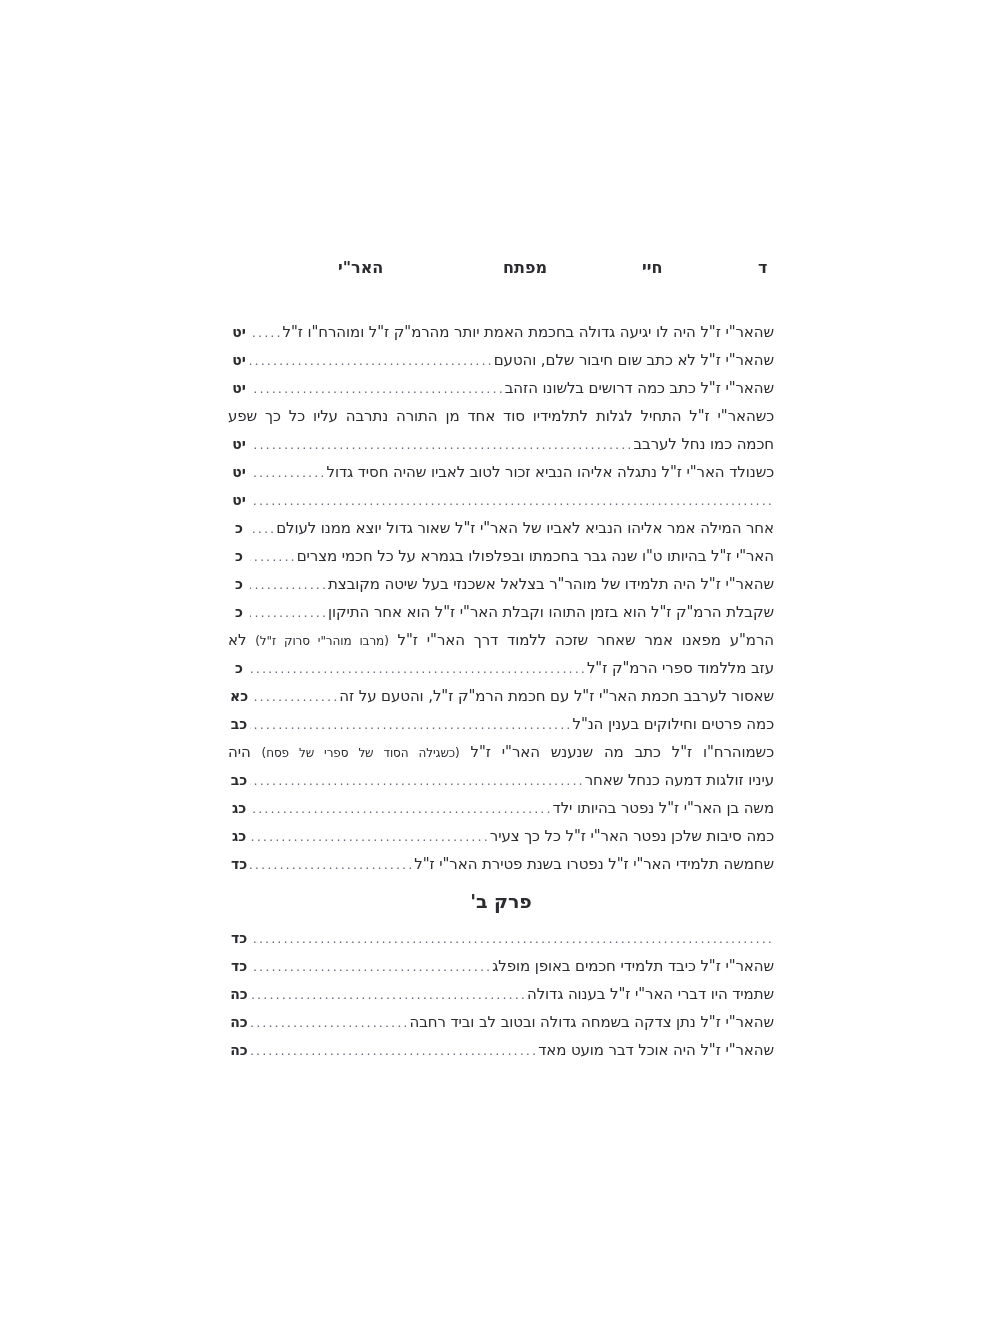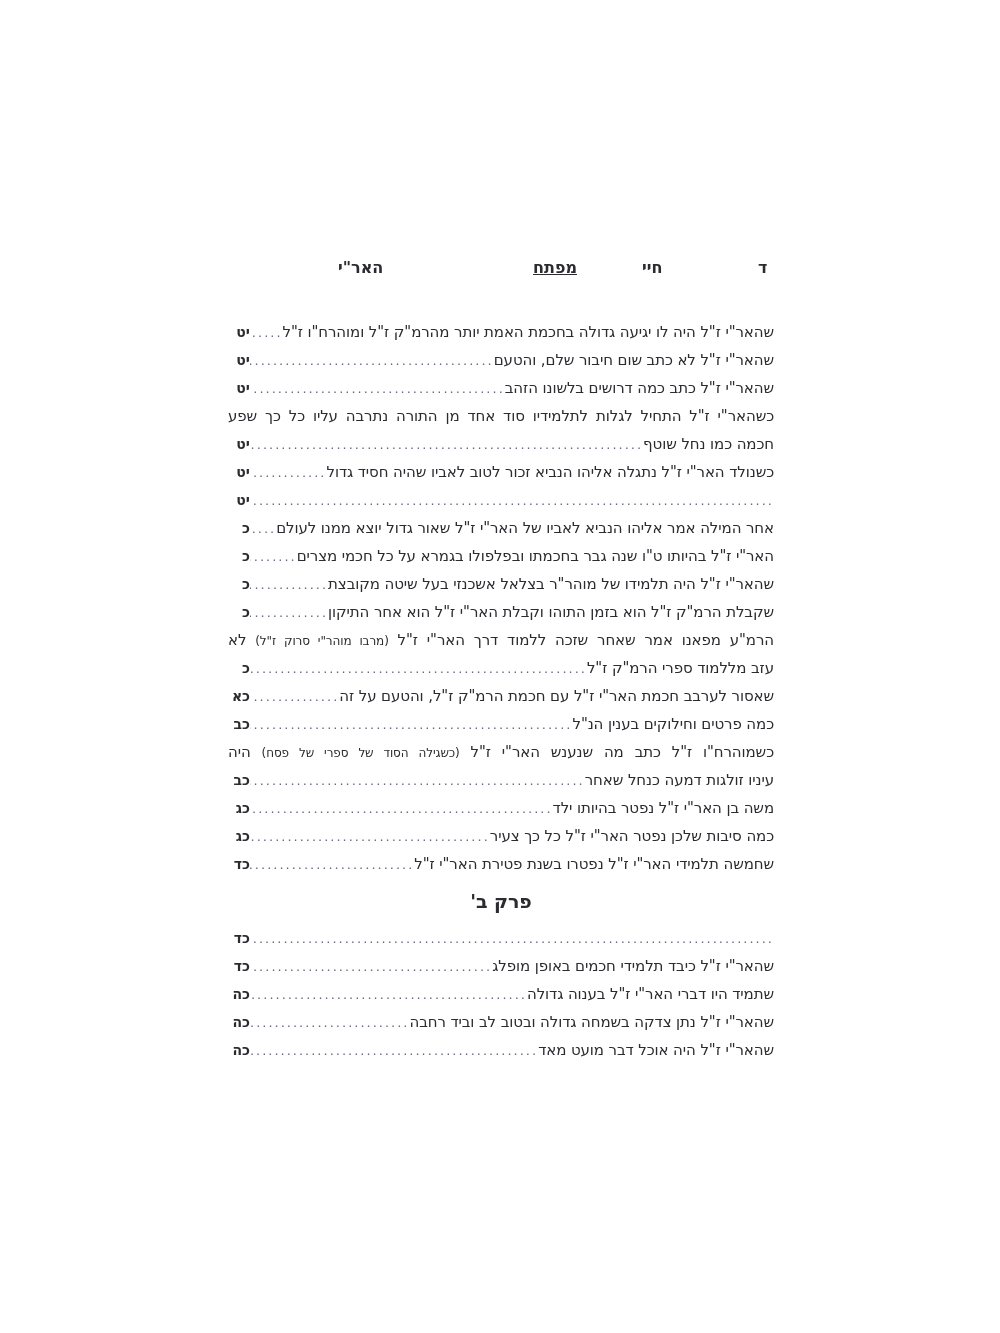--- a/index.html
+++ b/index.html
@@ -27,21 +27,21 @@
     left: 0;
     width: 1000px;
     height: 24px;
     font-size: 16px;
     font-weight: 700;
     direction: rtl;
   }
   .running-header span { position: absolute; top: 0; white-space: nowrap; }
   .hdr-folio   { left: 758px; }
   .hdr-chayei  { left: 642px; }
-  .hdr-maftech { left: 533px; text-decoration: underline; }
+  .hdr-maftech { left: 503px; }
   .hdr-ari     { left: 338px; }
 
   
   .toc {
     position: absolute;
     top: 318px;
     left: 228px;
     width: 546px;
     direction: rtl;
     font-size: 15px;
@@ -66,21 +66,21 @@
     color: var(--leader, #6e6680);
     font-size: 13px;
     letter-spacing: 2px;
   }
   .dot-leader::after {
     content: "..........................................................................................................................................";
   }
   .entry-page {
     flex: 0 0 auto;
     min-width: 22px;
-    text-align: right;
+    text-align: center;
     font-size: 14px;
     font-weight: 700;
   }
   .toc-row.wrap-line {
     display: block;
     text-align: justify;
     text-align-last: justify;
   }
   .toc-row.chapter-heading {
     display: block;
@@ -117,21 +117,21 @@
     </div>
       <div class="toc-row">
       <span class="entry-text"><span>שהאר"י ז"ל כתב כמה דרושים בלשונו הזהב</span></span>
       <span class="dot-leader"></span>
       <span class="entry-page">יט</span>
     </div>
       <div class="toc-row wrap-line">
       <span class="entry-text"><span>כשהאר"י ז"ל התחיל לגלות לתלמידיו סוד אחד מן התורה נתרבה עליו כל כך שפע</span></span>
     </div>
       <div class="toc-row">
-      <span class="entry-text"><span>חכמה כמו נחל שוטף</span></span>
+      <span class="entry-text"><span>חכמה כמו נחל לערבב</span></span>
       <span class="dot-leader"></span>
       <span class="entry-page">יט</span>
     </div>
       <div class="toc-row">
       <span class="entry-text"><span>כשנולד האר"י ז"ל נתגלה אליהו הנביא זכור לטוב לאביו שהיה חסיד גדול</span></span>
       <span class="dot-leader"></span>
       <span class="entry-page">יט</span>
     </div>
       <div class="toc-row">
       <span class="dot-leader"></span>

